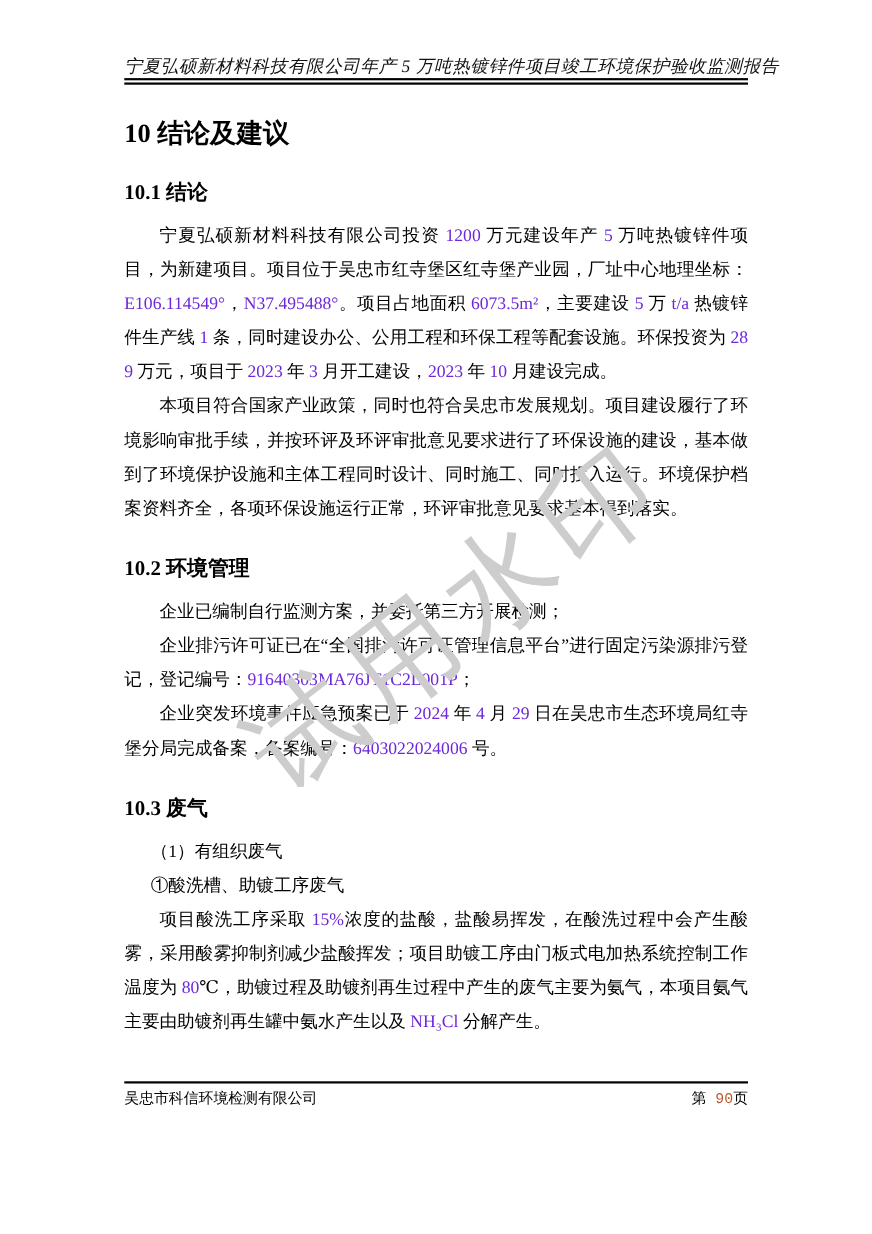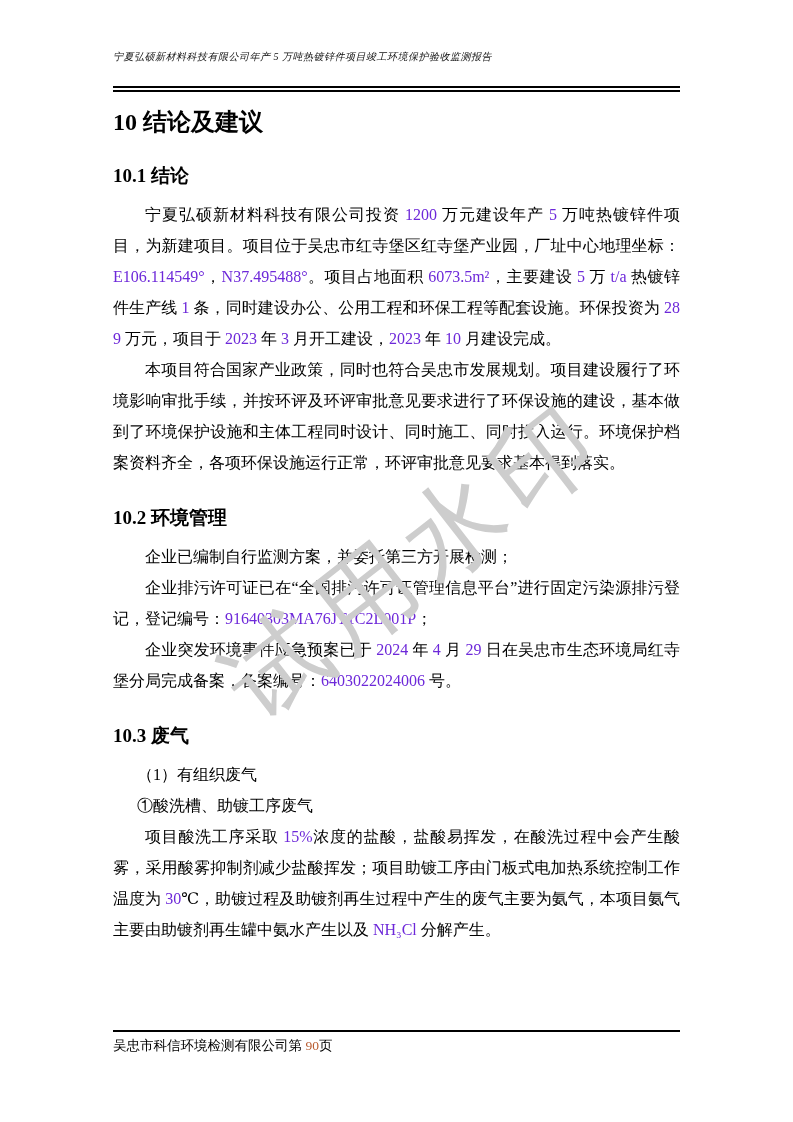--- a/index.html
+++ b/index.html
@@ -8,24 +8,24 @@
     width:793px;height:1122px;
     background:#ffffff;
     overflow:hidden;
     font-family:"Liberation Serif","DejaVu Serif",serif;
     color:#000;
   }
   
   .header{position:absolute;left:113px;right:113px;top:50px;}
   .header-title{
     font-style:italic;
-    font-size:10px;
+    font-size:16px;
     letter-spacing:0.5px;
     color:#111;
-    padding-bottom:22px;
+    padding-bottom:0;
     white-space:nowrap;
   }
   .header-rule{
     height:6px;
     box-sizing:border-box;
     border-top:2px solid #000;
     border-bottom:2px solid #000;
   }
   
   .content{position:absolute;left:113px;width:567px;top:96px;}
@@ -61,27 +61,27 @@
     text-align:center;
     color:#cdcdcd;
     transform:rotate(-38deg);
     z-index:5;
     pointer-events:none;
     white-space:nowrap;
     font-family:"Liberation Serif","DejaVu Serif",serif;
   }
   
   .footer{
-    position:absolute;left:113px;right:113px;top:1030px;
+    position:absolute;left:113px;right:113px;top:983px;
     border-top:2px solid #000;
     padding-top:5px;
     display:flex;
-    justify-content:flex-start;
+    justify-content:space-between;
     font-size:13.5px;
-    font-family:Liberation Serif, serif;
+    font-family:Liberation Mono, monospace;
   }
   .page-no{color:#b85c30;}
 </style>
 </head>
 <body>
 
 <div class="page">
 
   <div class="header">
     <div class="header-title">宁夏弘硕新材料科技有限公司年产 5 万吨热镀锌件项目竣工环境保护验收监测报告</div>
@@ -97,21 +97,21 @@
     <p class="para"><span>本项目符合国家产业政策，同时也符合吴忠市发展规划。项目建设履行了环境影响审批手续，并按环评及环评审批意见要求进行了环保设施的建设，基本做到了环境保护设施和主体工程同时设计、同时施工、同时投入运行。环境保护档案资料齐全，各项环保设施运行正常，环评审批意见要求基本得到落实。</span></p>
 
     <h2 class="section-heading">10.2 环境管理</h2>
     <p class="para"><span>企业已编制自行监测方案，并委托第三方开展检测；</span></p>
     <p class="para"><span>企业排污许可证已在“全国排污许可证管理信息平台”进行固定污染源排污登记，登记编号：</span><span class="num">91640303MA76JT1C2L001P</span><span>；</span></p>
     <p class="para"><span>企业突发环境事件应急预案已于 </span><span class="num">2024</span><span> 年 </span><span class="num">4</span><span> 月 </span><span class="num">29</span><span> 日在吴忠市生态环境局红寺堡分局完成备案，备案编号：</span><span class="num">6403022024006</span><span> 号。</span></p>
 
     <h2 class="section-heading">10.3 废气</h2>
     <p class="para indent-15"><span>（1）有组织废气</span></p>
     <p class="para indent-15"><span>①酸洗槽、助镀工序废气</span></p>
-    <p class="para"><span>项目酸洗工序采取 </span><span class="num">15%</span><span>浓度的盐酸，盐酸易挥发，在酸洗过程中会产生酸雾，采用酸雾抑制剂减少盐酸挥发；项目助镀工序由门板式电加热系统控制工作温度为 </span><span class="num">30</span><span>℃，助镀过程及助镀剂再生过程中产生的废气主要为氨气，本项目氨气主要由助镀剂再生罐中氨水产生以及 </span><span class="num">NH₃Cl</span><span> 分解产生。</span></p>
+    <p class="para"><span>项目酸洗工序采取 </span><span class="num">15%</span><span>浓度的盐酸，盐酸易挥发，在酸洗过程中会产生酸雾，采用酸雾抑制剂减少盐酸挥发；项目助镀工序由门板式电加热系统控制工作温度为 </span><span class="num">80</span><span>℃，助镀过程及助镀剂再生过程中产生的废气主要为氨气，本项目氨气主要由助镀剂再生罐中氨水产生以及 </span><span class="num">NH₃Cl</span><span> 分解产生。</span></p>
 
   </div>
 
   <div class="watermark">试用水印</div>
 
   <div class="footer">
     <span>吴忠市科信环境检测有限公司</span>
     <span><span>第 </span><span class="page-no">90</span><span>页</span></span>
   </div>
 

